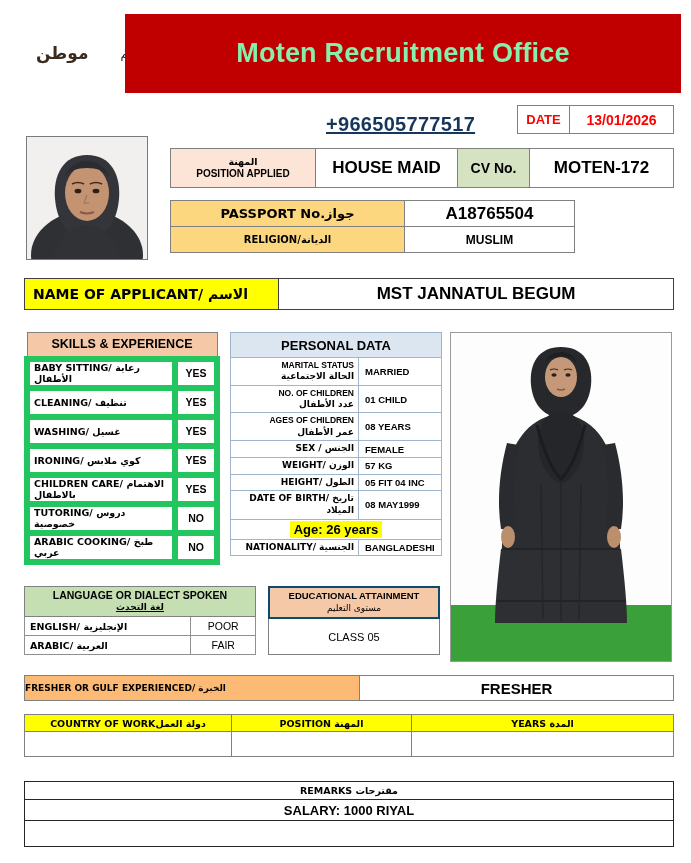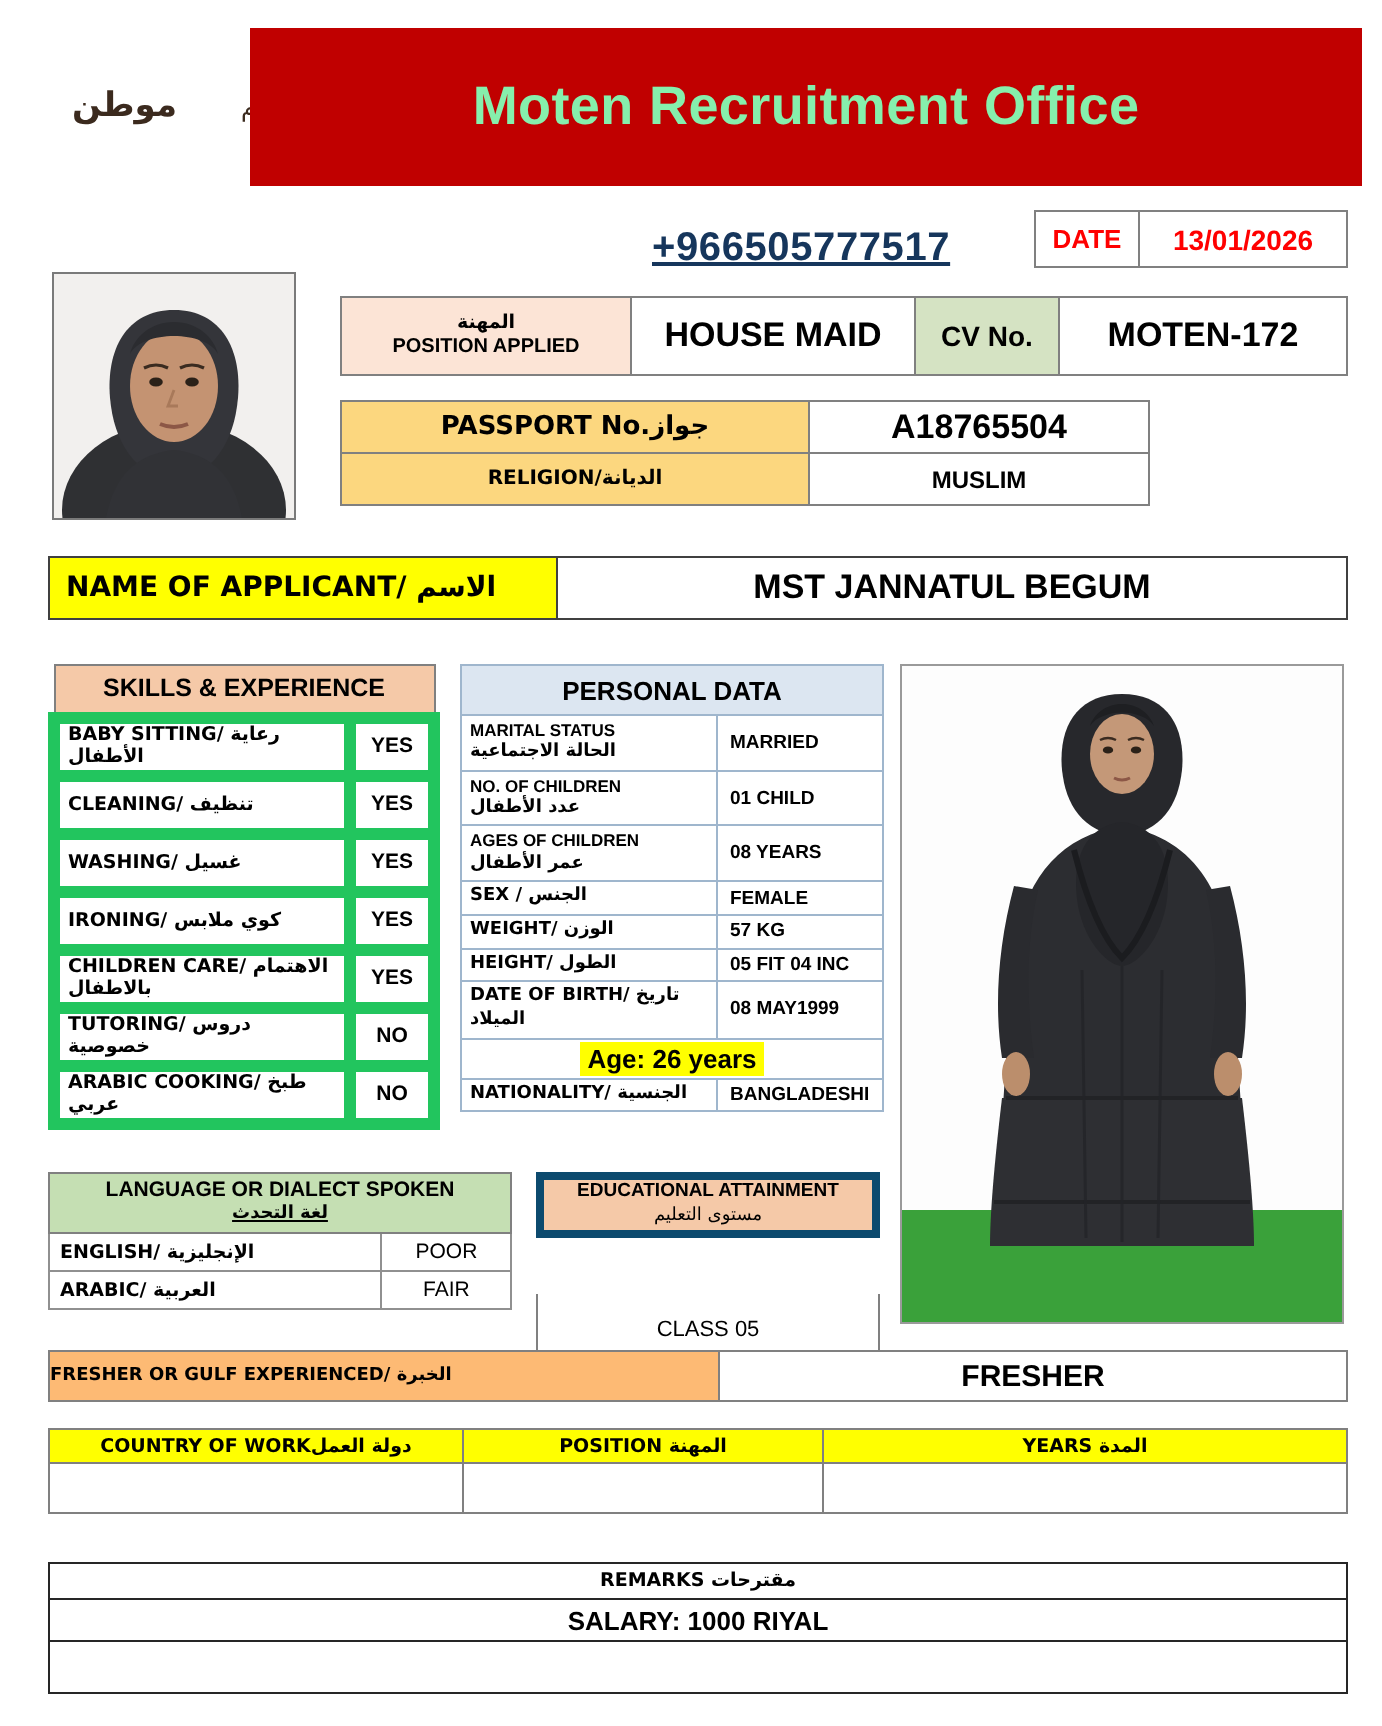--- a/index.html
+++ b/index.html
@@ -188,21 +188,21 @@
     background: #dce6f1; border: 1px solid #9fb6cd;
     font-size: 13px; font-weight: bold; height: 25px;
     text-align: center;
   }
   .pdata td {
     border: 1px solid #9fb6cd;
     font-size: 8.5px; font-weight: bold;
     padding: 2px 4px; vertical-align: middle;
   }
   .pdata td.lab {
-    width: 128px; text-align: left; line-height: 1.3; margin-left: 48px;
+    width: 128px; text-align: right; line-height: 1.3; margin-left: 48px;
   }
   .pdata td.lab .ar {
     font-family: "DejaVu Sans", sans-serif;
     display: block; font-size: 9px;
   }
   .pdata td.lab.inline {
     font-family: "DejaVu Sans", sans-serif; font-size: 9px;
   }
   .pdata td.v {
     text-align: left; padding-left: 6px; font-size: 9.5px;
@@ -248,32 +248,32 @@
     text-align: center; font-family: "Liberation Sans", sans-serif;
     font-weight: normal; font-size: 10.5px;
   }
 
   
   .edu {
     position: absolute; left: 268px; top: 586px;
     width: 172px;
   }
   .edu-head {
-    background: #f5c9a8; border: 4px solid #0c4a6e;
+    background: #f5c9a8; border: 2px solid #0c4a6e;
     height: 33px; display: flex; flex-direction: column;
     align-items: center; justify-content: center;
     font-size: 9.5px; font-weight: bold; line-height: 1.3;
   }
   .edu-head .ar {
     font-family: "DejaVu Sans", sans-serif; font-size: 9px; font-weight: normal;
   }
   .edu-body {
     border: 1px solid #808080; border-top: none;
     height: 36px; display: flex; align-items: center; justify-content: center;
-    font-size: 11px; background: #ffffff; margin-top: 28px;
+    font-size: 11px; background: #ffffff;
   }
 
   
   .fresh-row {
     position: absolute; left: 24px; top: 675px;
     width: 650px; height: 26px; display: flex;
   }
   .fresh-lbl {
     width: 336px; background: #fdba74;
     border: 1px solid #808080;

